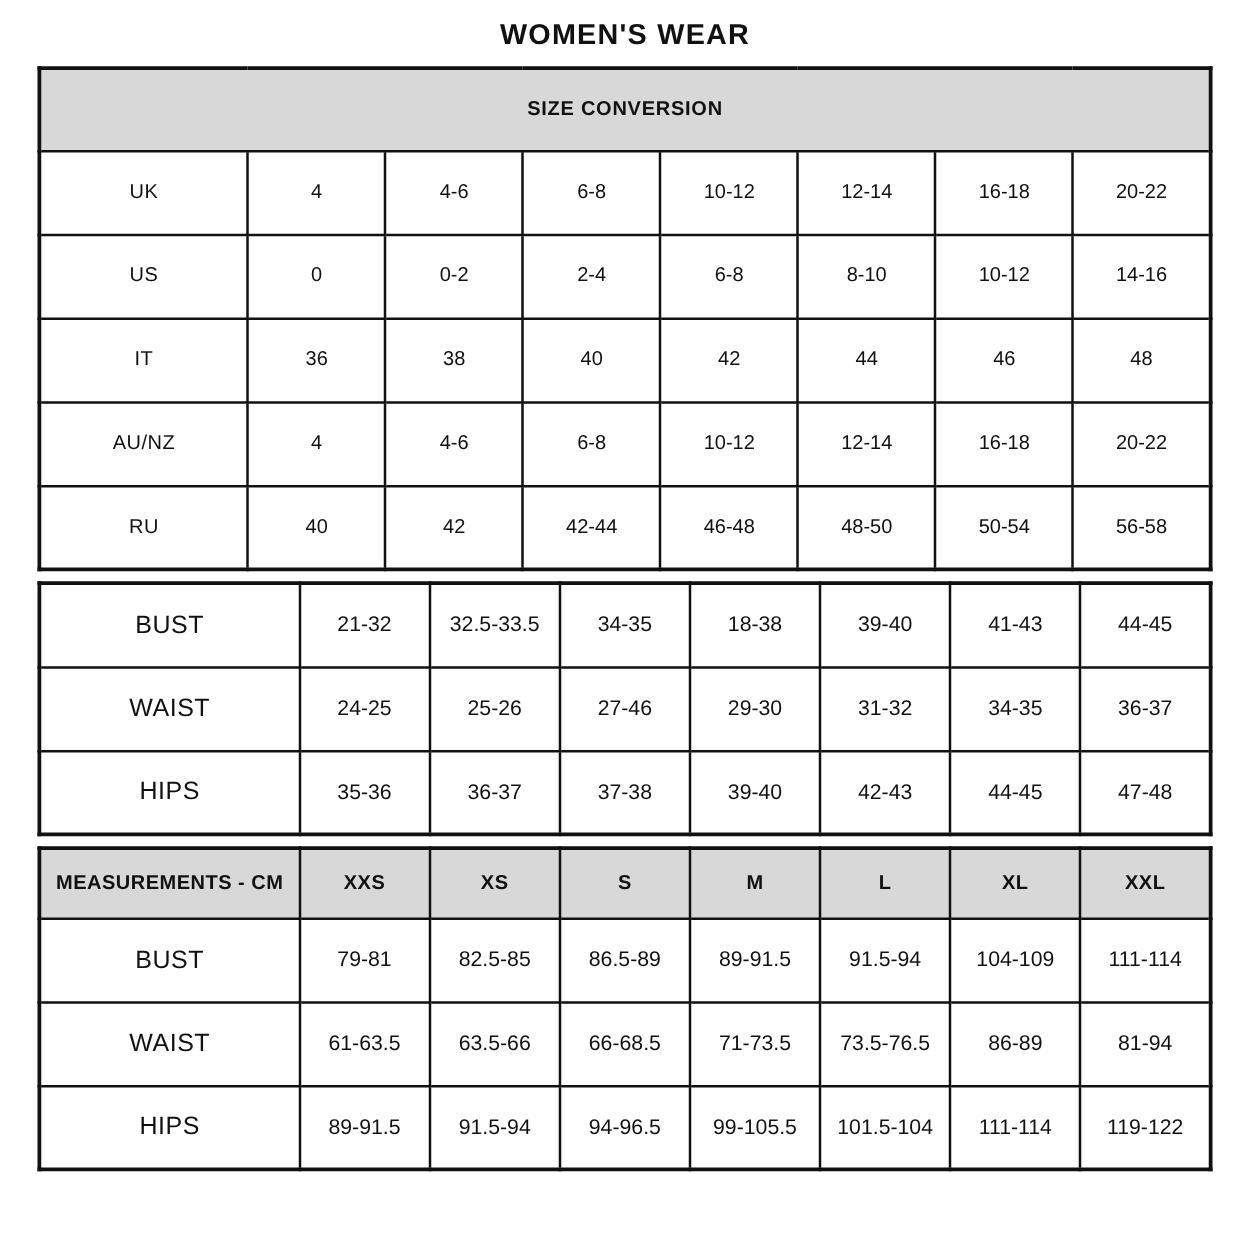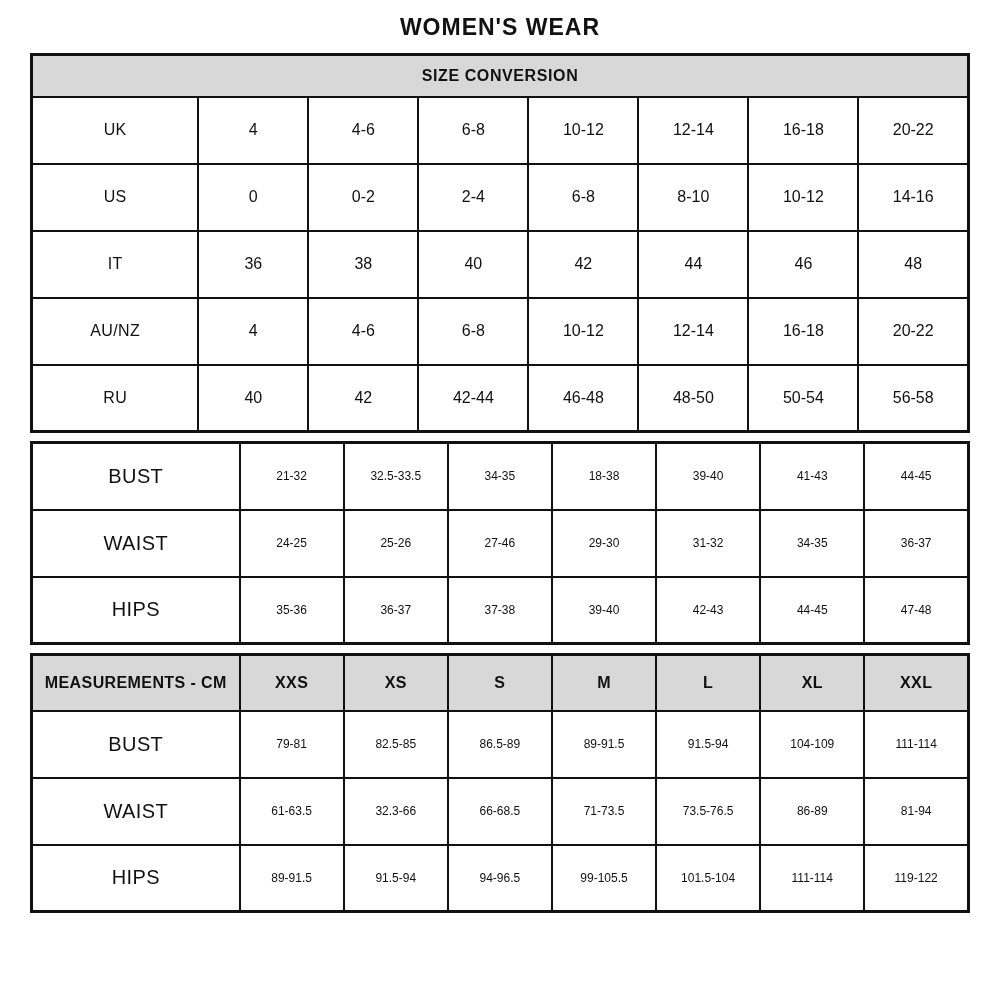--- a/index.html
+++ b/index.html
@@ -32,21 +32,21 @@
   }
   th,td{
     border:2px solid var(--border);
     text-align:center;
     vertical-align:middle;
     padding:0 2px;
     overflow:hidden;
     white-space:nowrap;
   }
   tr.title-row th{
-    height:42px;
+    height:66px;
     background:var(--header-bg);
     font-size:16px;
     font-weight:bold;
     letter-spacing:0.6px;
   }
   tr.header-row{height:56px;}
   tr.data-row{height:67px;}
   
   .t-sizes tr.header-row th{
     background:#ffffff;
@@ -56,21 +56,21 @@
   }
   .t-sizes td{font-size:16px;}
   
   .t-meas tr.header-row th{
     background:var(--header-bg);
     font-weight:bold;
     font-size:16px;
     letter-spacing:0.4px;
   }
   .t-meas td.row-label{font-size:20px;letter-spacing:0.4px;}
-  .t-meas td.data-cell{font-size:12px;text-align:center;}
+  .t-meas td.data-cell{font-size:17px;text-align:center;}
   .t-sizes td.row-label{font-size:16px;letter-spacing:0.4px;}
 </style>
 </head>
 <body>
 
 <div class="page">
   <h1>WOMEN'S WEAR</h1>
 
   <table class="t-sizes">
     <colgroup>
@@ -213,21 +213,21 @@
           <td class="data-cell">82.5-85</td>
           <td class="data-cell">86.5-89</td>
           <td class="data-cell">89-91.5</td>
           <td class="data-cell">91.5-94</td>
           <td class="data-cell">104-109</td>
           <td class="data-cell">111-114</td>
         </tr>
         <tr class="data-row">
           <td class="row-label">WAIST</td>
           <td class="data-cell">61-63.5</td>
-          <td class="data-cell">32.3-66</td>
+          <td class="data-cell">63.5-66</td>
           <td class="data-cell">66-68.5</td>
           <td class="data-cell">71-73.5</td>
           <td class="data-cell">73.5-76.5</td>
           <td class="data-cell">86-89</td>
           <td class="data-cell">81-94</td>
         </tr>
         <tr class="data-row">
           <td class="row-label">HIPS</td>
           <td class="data-cell">89-91.5</td>
           <td class="data-cell">91.5-94</td>

